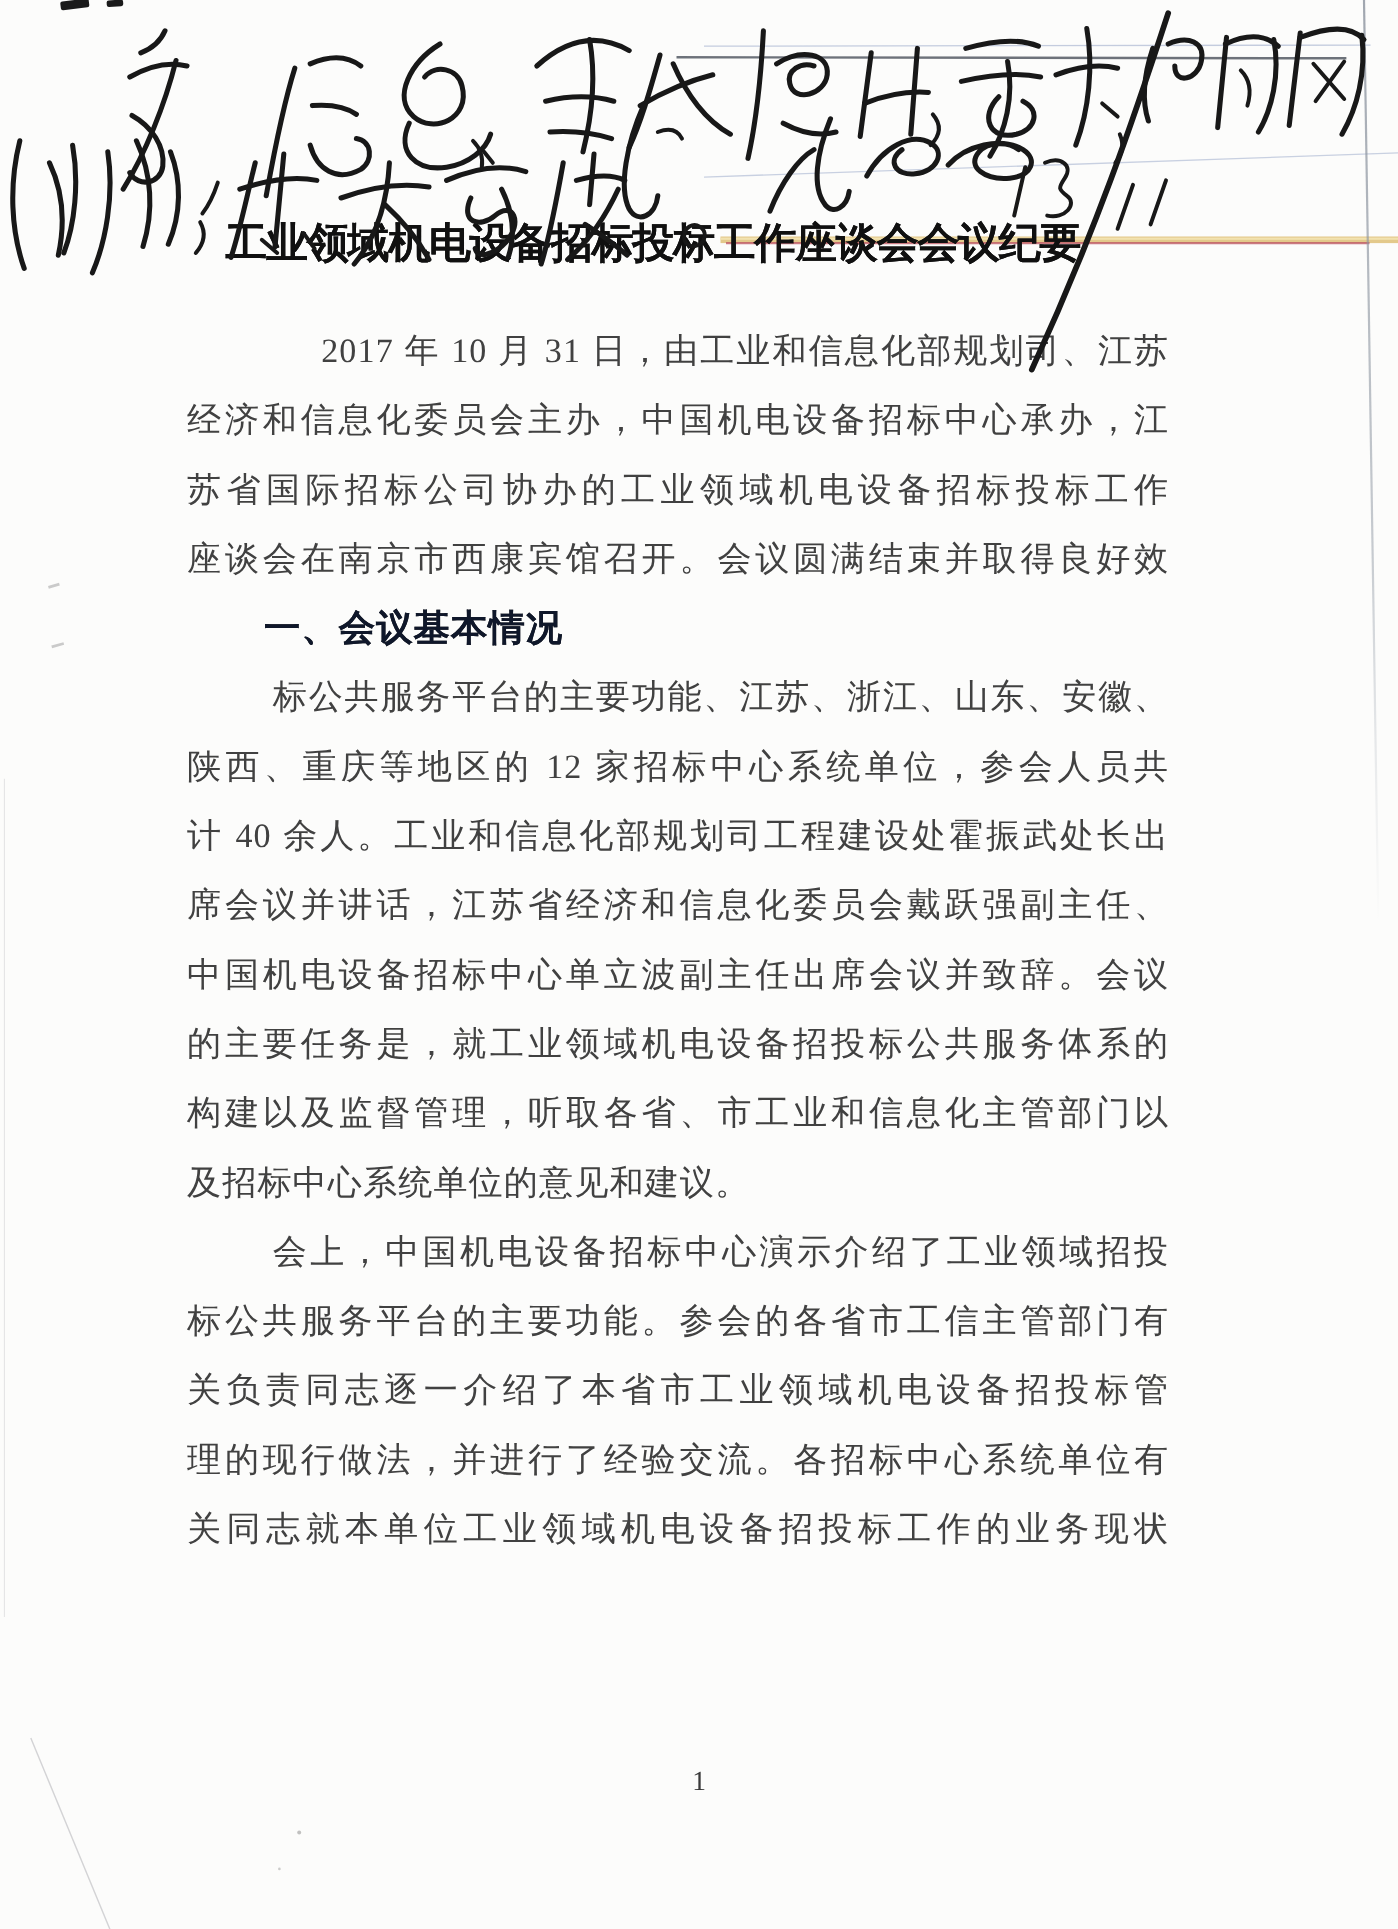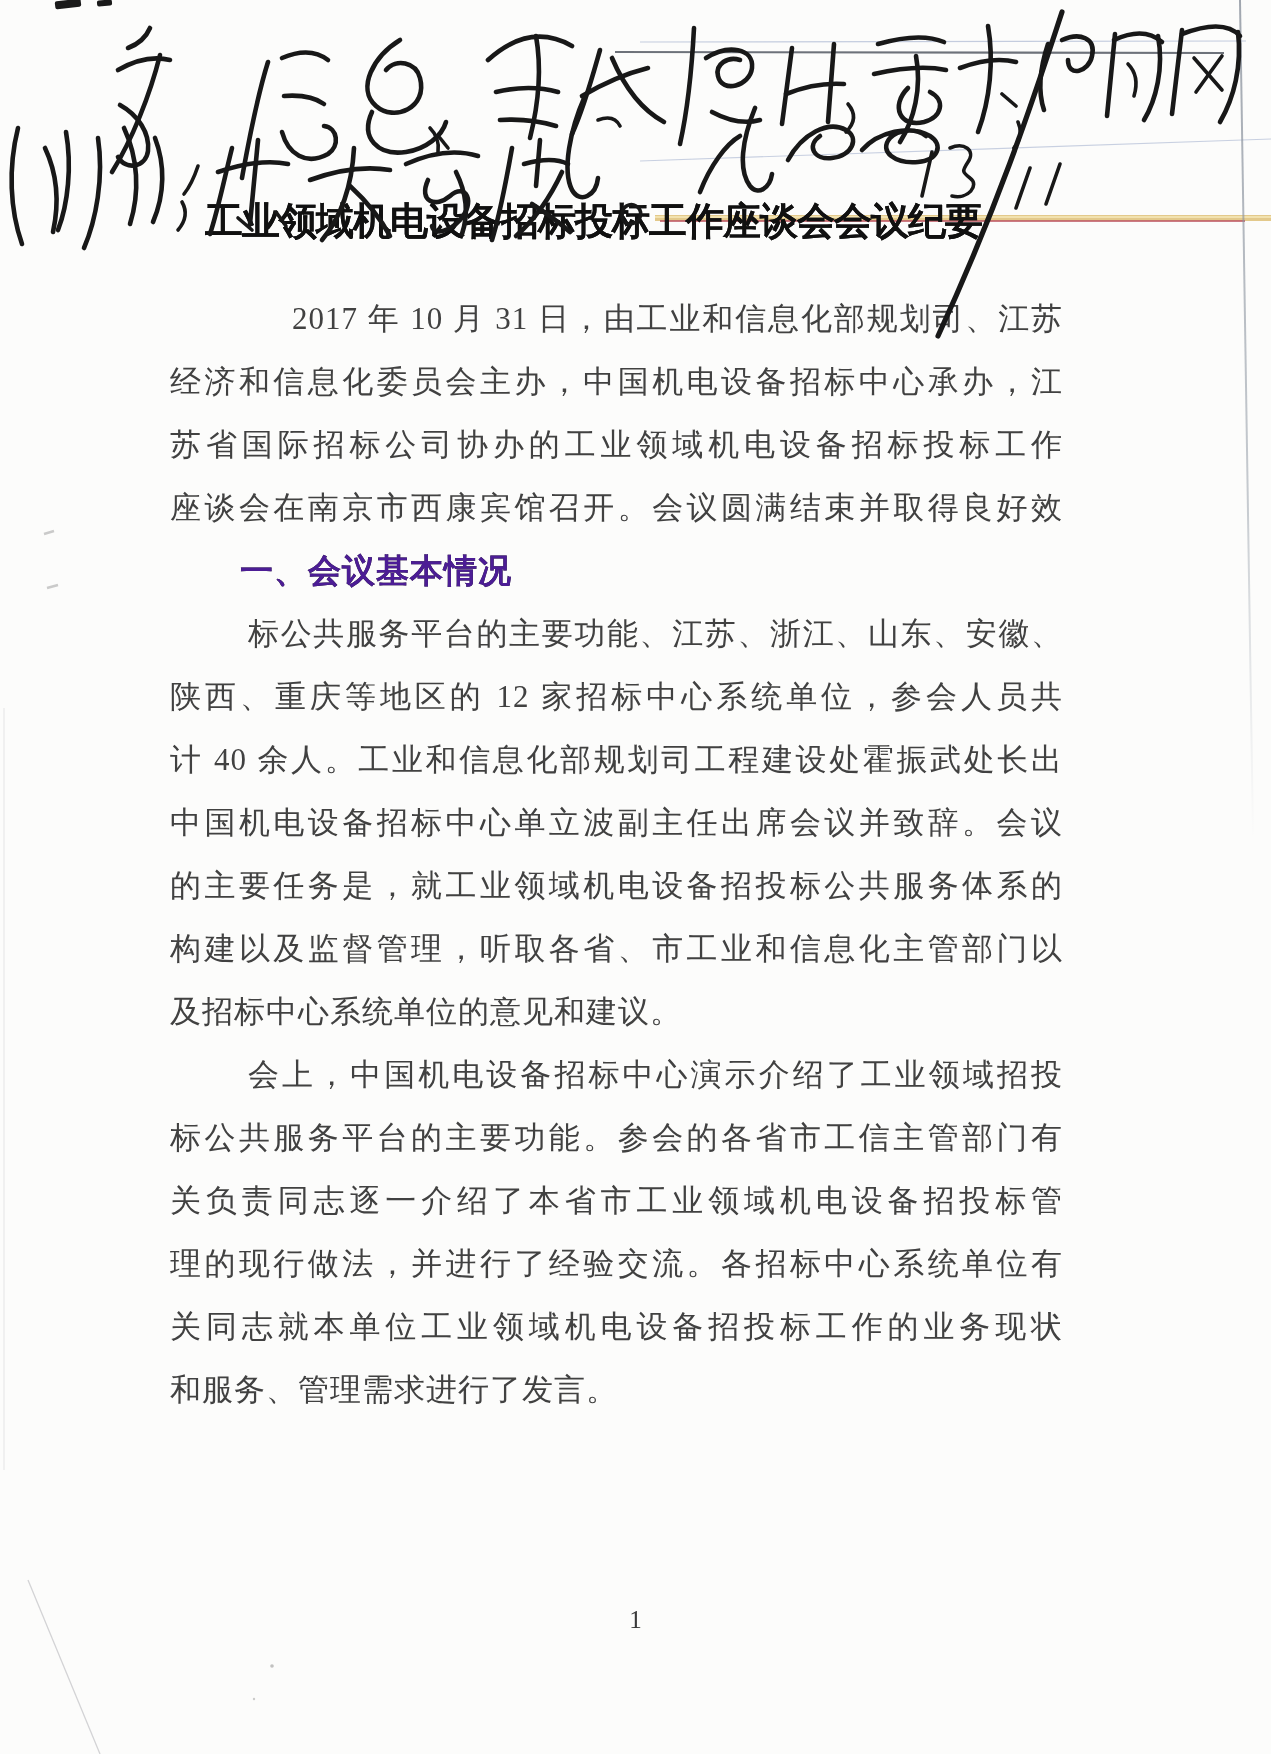--- a/index.html
+++ b/index.html
@@ -28,21 +28,21 @@
     height:63px;line-height:63px;font-size:31px;
     color:#414141;letter-spacing:1px;
     text-align:justify;text-align-last:justify;
     overflow:hidden;
   }
   .line.flush{text-align:left;text-align-last:left;}
   .line.indent{text-indent:78px;}
   .line.indent-date{text-indent:122px;}
   .line.heading{
     font-family:"Liberation Sans","DejaVu Sans",sans-serif;
-    font-weight:700;font-size:33px;color:#4c1d95;
+    font-weight:700;font-size:33px;color:#0f172a;
     text-indent:70px;text-align:left;text-align-last:left;
     text-shadow:0 0 .4px #1d1d1d;
   }
   .page-number{
     position:absolute;left:0;top:1606px;width:1271px;
     text-align:center;font-size:25px;color:#3a3a3a;
   }
   
   .smudge{position:absolute;background:#1a1a1a;border-radius:2px;}
   .smudge.s1{left:55px;top:0;width:26px;height:8px;transform:rotate(-7deg);}
@@ -94,30 +94,30 @@
 
     <div class="doc-body">
       <div class="line indent-date">2017 年 10 月 31 日，由工业和信息化部规划司、江苏省</div>
       <div class="line">经济和信息化委员会主办，中国机电设备招标中心承办，江</div>
       <div class="line">苏省国际招标公司协办的工业领域机电设备招标投标工作</div>
       <div class="line">座谈会在南京市西康宾馆召开。会议圆满结束并取得良好效</div>
       <div class="line heading">一、会议基本情况</div>
       <div class="line indent">标公共服务平台的主要功能、江苏、浙江、山东、安徽、</div>
       <div class="line">陕西、重庆等地区的 12 家招标中心系统单位，参会人员共</div>
       <div class="line">计 40 余人。工业和信息化部规划司工程建设处霍振武处长出</div>
+      <div class="line">席会议并讲话，江苏省经济和信息化委员会戴跃强副主任、</div>
       <div class="line">中国机电设备招标中心单立波副主任出席会议并致辞。会议</div>
       <div class="line">的主要任务是，就工业领域机电设备招投标公共服务体系的</div>
       <div class="line">构建以及监督管理，听取各省、市工业和信息化主管部门以</div>
       <div class="line flush">及招标中心系统单位的意见和建议。</div>
       <div class="line indent">会上，中国机电设备招标中心演示介绍了工业领域招投</div>
       <div class="line">标公共服务平台的主要功能。参会的各省市工信主管部门有</div>
       <div class="line">关负责同志逐一介绍了本省市工业领域机电设备招投标管</div>
       <div class="line">理的现行做法，并进行了经验交流。各招标中心系统单位有</div>
       <div class="line">关同志就本单位工业领域机电设备招投标工作的业务现状</div>
-      <div class="line flush">和服务、管理需求进行了发言。</div>
     </div>
 
     <div class="page-number">1</div>
   </div>
 
   <svg class="handwriting-layer" width="1271" height="360" viewBox="0 0 1271 360">
 
     <path class="hw" d="M150,28 q-6,14 -22,20"></path>
     <path class="hw" d="M118,70 q28,-16 52,-10"></path>
     <path class="hw" d="M160,55 C150,95 132,140 112,172"></path>

